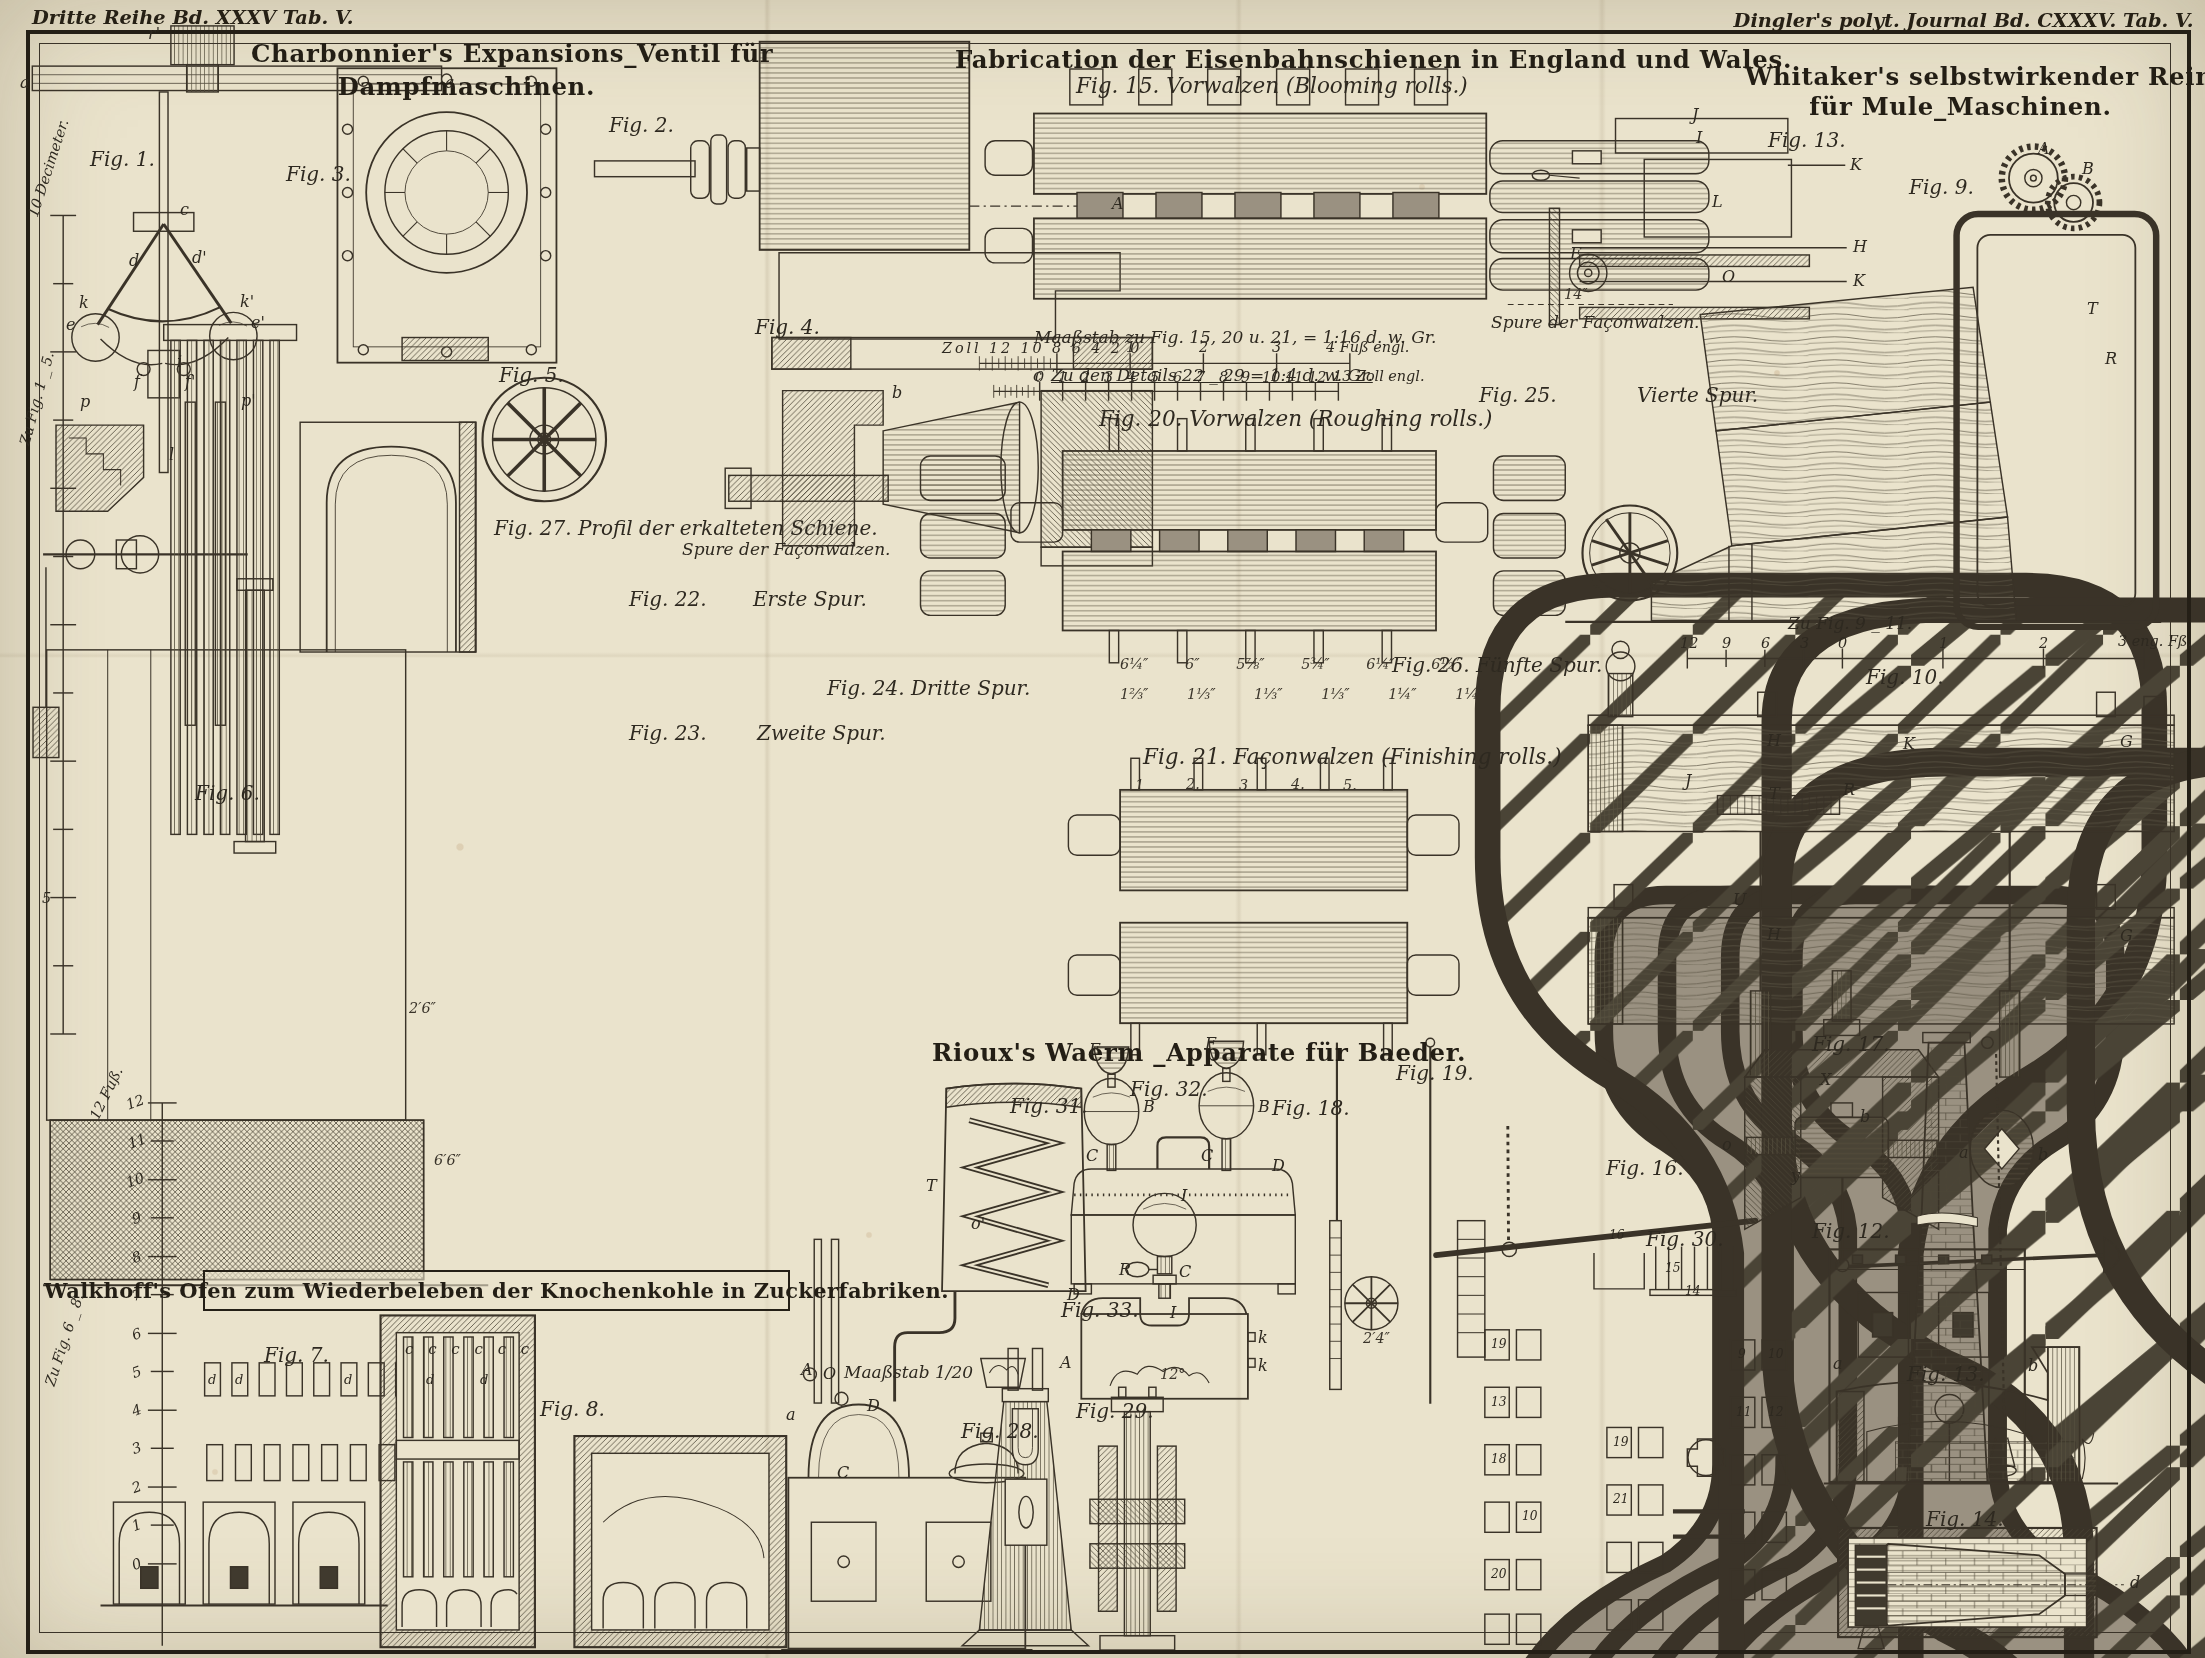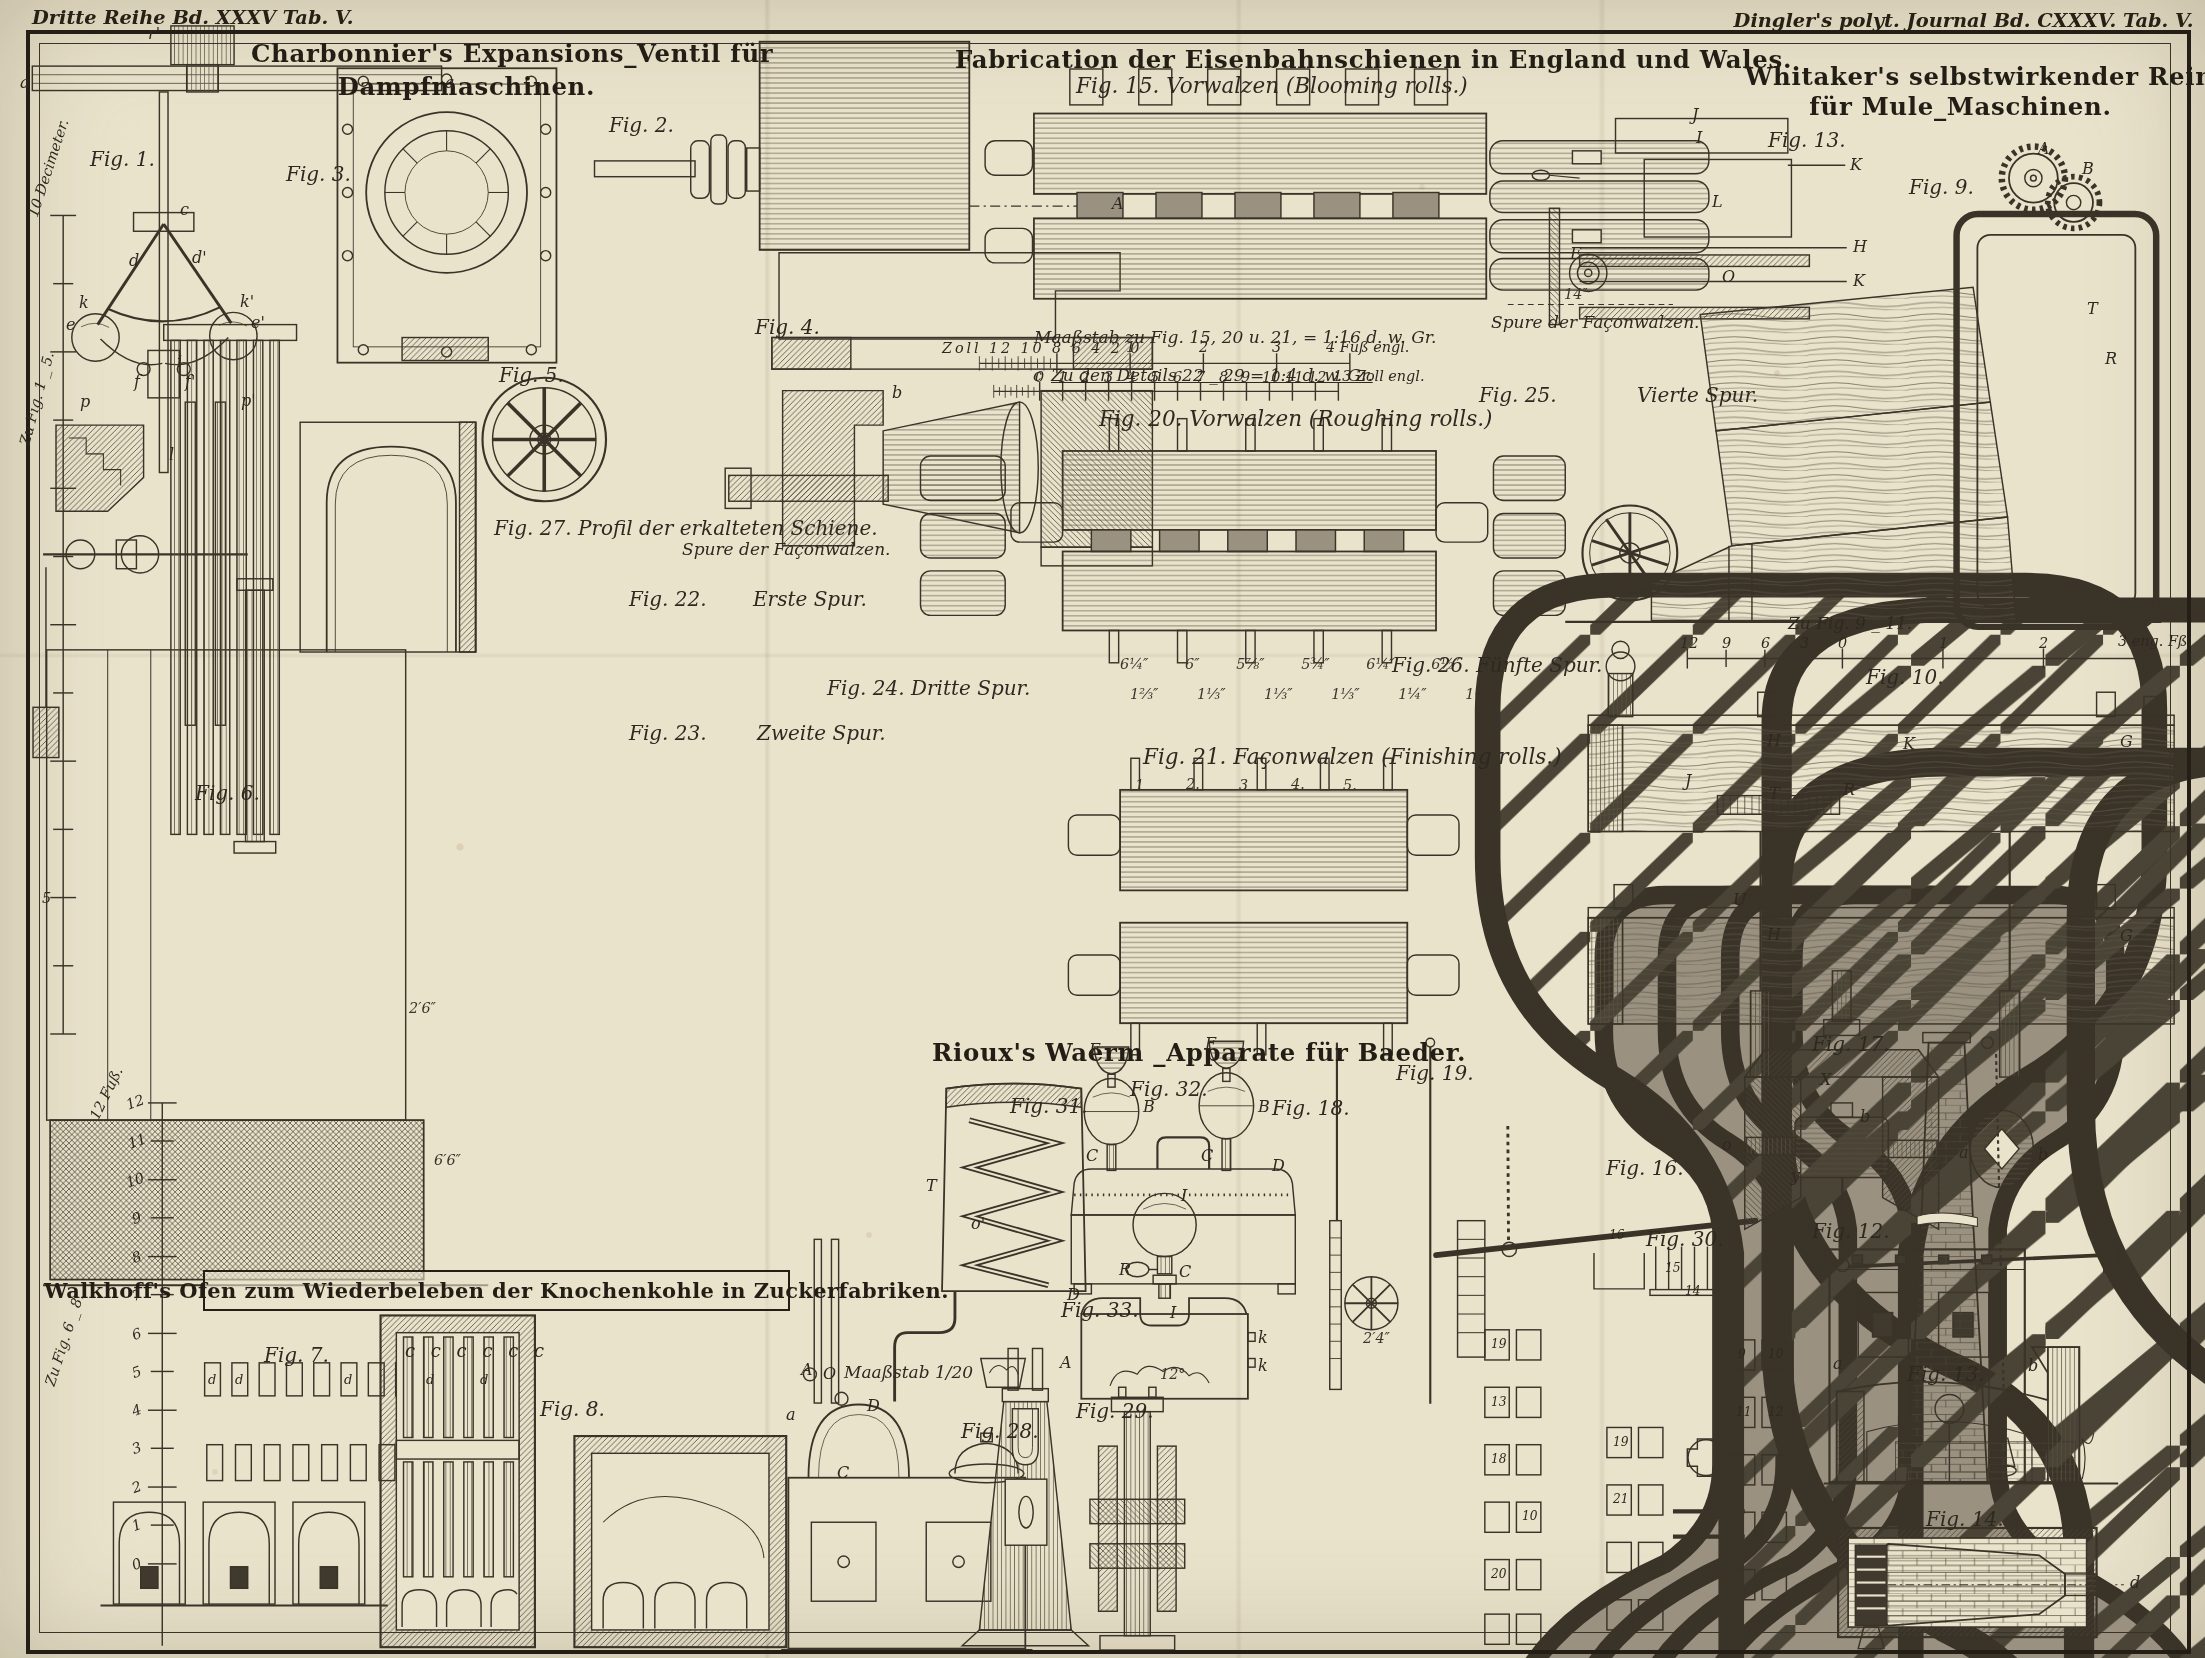--- a/index.html
+++ b/index.html
@@ -888,21 +888,21 @@
 <div class="pnum" style="left:1491px;top:1567px;">20</div>
 <div class="pnum" style="left:1738px;top:1347px;">9</div>
 <div class="pnum" style="left:1768px;top:1347px;">10</div>
 <div class="pnum" style="left:1736px;top:1405px;">11</div>
 <div class="pnum" style="left:1768px;top:1405px;">12</div>
 <div class="pnum" style="left:1613px;top:1435px;">19</div>
 <div class="pnum" style="left:1613px;top:1492px;">21</div>
 
 <div class="dim" style="left:1564px;top:286px;">14″</div>
 <div class="dim" style="left:1120px;top:656px;word-spacing:32px;">6¼″ 6″ 5⅞″ 5¾″ 6¼″ 6½″</div>
-<div class="dim" style="left:1120px;top:686px;word-spacing:34px;margin-left:10px;">1⅔″ 1⅓″ 1⅓″ 1⅓″ 1¼″ 1¼″</div>
+<div class="dim" style="left:1120px;top:686px;word-spacing:34px;">1⅔″ 1⅓″ 1⅓″ 1⅓″ 1¼″ 1¼″</div>
 <div class="dim" style="left:409px;top:1000px;">2′6″</div>
 <div class="dim" style="left:434px;top:1152px;">6′6″</div>
 <div class="dim" style="left:1363px;top:1330px;">2′4″</div>
 <div class="dim" style="left:1160px;top:1366px;">12°</div>
 
 <div class="letter" style="left:20px;top:73px;">a</div>
 <div class="letter" style="left:445px;top:73px;">a</div>
 <div class="letter" style="left:148px;top:24.4px;">r'</div>
 <div class="letter" style="left:180px;top:200px;">c</div>
 <div class="letter" style="left:129px;top:251px;">d</div>
@@ -970,16 +970,16 @@
 <div class="letter" style="left:867px;top:1396px;">D</div>
 <div class="letter" style="left:837px;top:1463px;">C</div>
 <div class="letter" style="left:2130px;top:1573px;">d</div>
 <div class="letter" style="left:1833px;top:1354px;">a</div>
 <div class="letter" style="left:2028px;top:1356px;">b</div>
 <div class="letter" style="left:208px;top:1372px;font-size:13px;">d</div>
 <div class="letter" style="left:235px;top:1372px;font-size:13px;">d</div>
 <div class="letter" style="left:344px;top:1372px;font-size:13px;">d</div>
 <div class="letter" style="left:426px;top:1372px;font-size:13px;">d</div>
 <div class="letter" style="left:480px;top:1372px;font-size:13px;">d</div>
-<div class="letter" style="left:405px;top:1340px;font-size:18px;word-spacing:10px;text-align:right;">c c c c c c</div>
+<div class="letter" style="left:405px;top:1340px;font-size:15px;word-spacing:10px;text-align:right;">c c c c c c</div>
 
 </div>
 
 
 </body></html>

